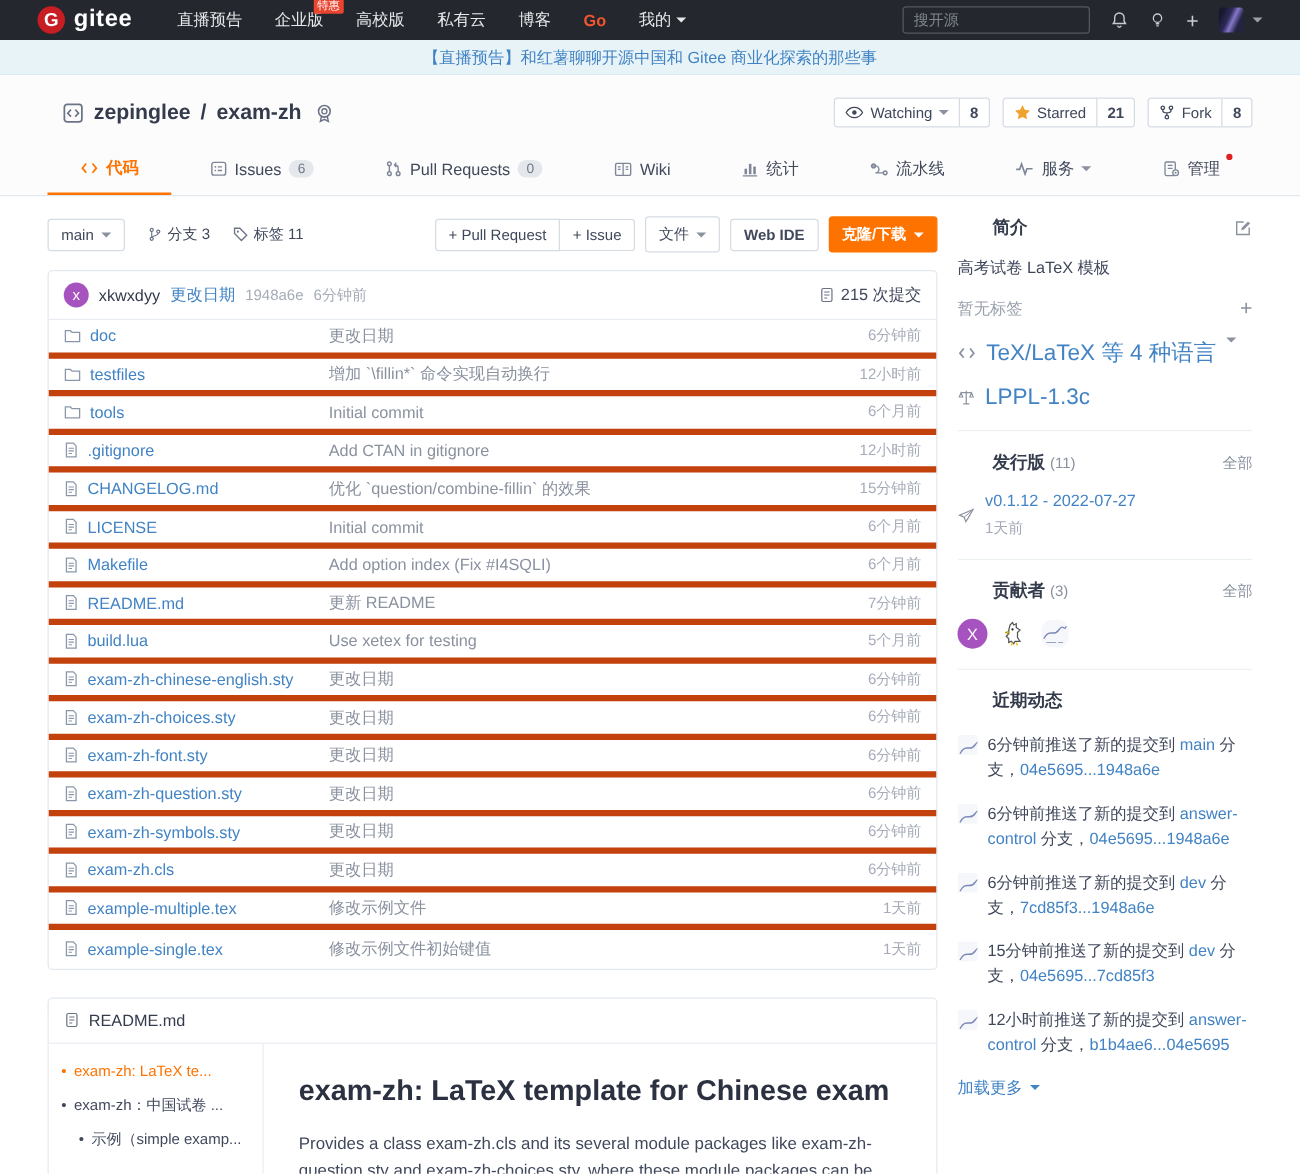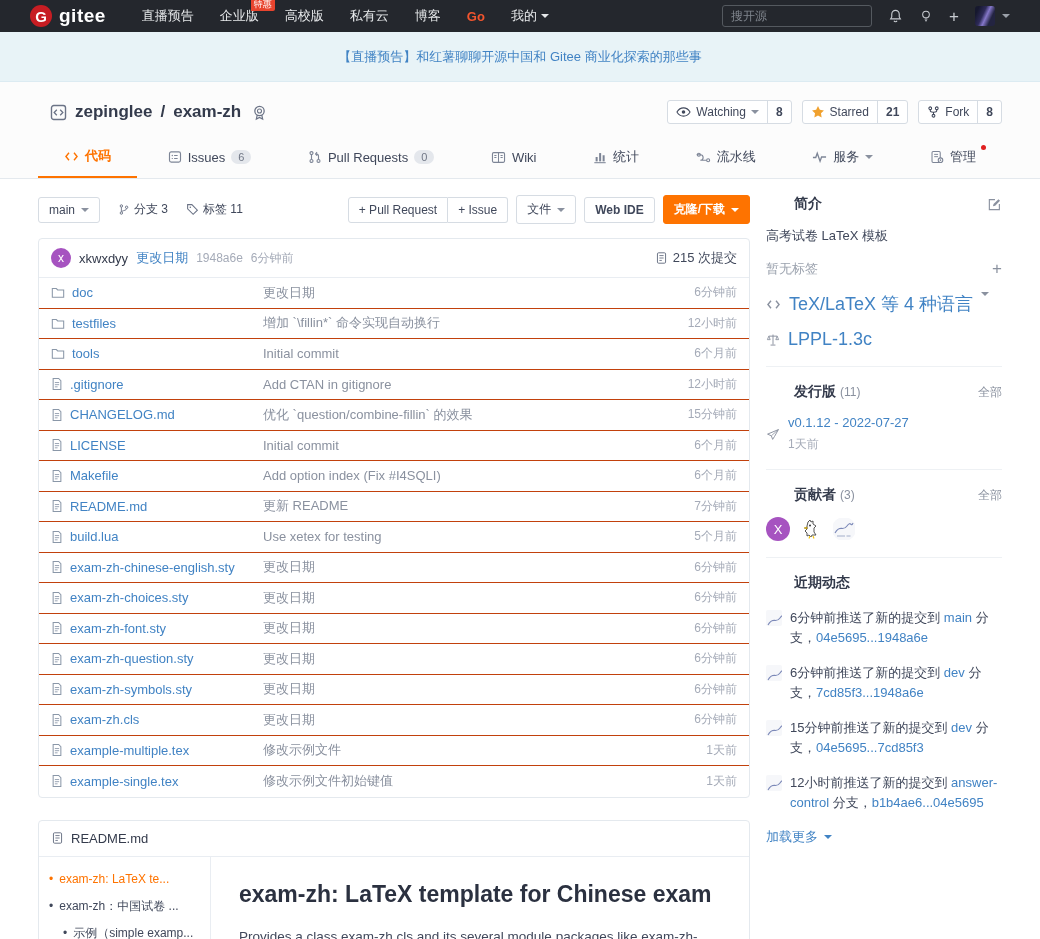--- a/index.html
+++ b/index.html
@@ -26,21 +26,21 @@
   .search-input::placeholder { color:#80868e; }
   .nav-ic { color:#c8ccd1; }
   .nav-plus { color:#c8ccd1; font-size:17px; line-height:1; }
   .avatar-sm { width:20px; height:20px; border-radius:3px;
     background:linear-gradient(115deg,#16182e 15%,#2e2b59 40%,#8577c9 55%,#232441 75%); }
   .caret { width:0; height:0; border-left:4px solid transparent; border-right:4px solid transparent;
     border-top:4px solid currentColor; display:inline-block; }
   .nav-caret { color:#9aa0a8; margin-left:2px; }
 
   
-  .banner { height:50px; background:#e8f3f7; border-bottom:1px solid #dcebf2;
+  .banner { height:28px; background:#e8f3f7; border-bottom:1px solid #dcebf2;
     display:flex; align-items:center; justify-content:center; }
   .banner a { color:#4183c4; font-size:13px; }
 
   
   .repo-header { background:#fcfcfc; border-bottom:1px solid #e4e9ee; }
   .rh-top { display:flex; align-items:center; padding:18px 38px 6px; }
   .repo-title { display:flex; align-items:center; gap:8px; font-size:17px; font-weight:bold; color:#343b4c;padding-left:12px; }
   .repo-title .icn { color:#6b7386; }
   .repo-badge { color:#8a919f; margin-left:2px; }
   .rh-actions { margin-left:auto; display:flex; gap:10px; }
@@ -83,21 +83,21 @@
   
   .file-card { border:1px solid #e4e9ee; border-radius:4px; }
   .commit-bar { display:flex; align-items:center; gap:8px; padding:9px 12px; border-bottom:1px solid #e9edf2; }
   .avatar-commit { width:20px; height:20px; border-radius:50%; background:#a653c0; color:#fff;
     font-size:12px; display:flex; align-items:center; justify-content:center; }
   .commit-user { font-size:13px; color:#343b4c; }
   .commit-msg { font-size:13px; color:#4183c4; }
   .commit-hash,.commit-time { font-size:12px; color:#a5abb8; }
   .commit-count { margin-left:auto; display:flex; align-items:center; gap:5px; font-size:13px; color:#40485b; }
   .commit-count .icn { color:#6b7386; }
-  .frow { display:flex; align-items:center; padding:0 12px; height:30.5px; border-bottom:1px solid #c2410c; font-size:13px; }
+  .frow { display:flex; align-items:center; padding:0 12px; height:30.5px; border-bottom:5px solid #c2410c; font-size:13px; }
   .frow:last-child { border-bottom:none; }
   .fname { flex:0 0 212px; display:flex; align-items:center; gap:7px; overflow:hidden; white-space:nowrap; }
   .fname .icn { color:#8a97a8; }
   .fname a { color:#4183c4; }
   .fmsg { flex:1; color:#8a919f; overflow:hidden; white-space:nowrap; text-overflow:ellipsis; padding-right:12px; }
   .ftime { flex:none; color:#a5abb8; font-size:12px; }
 
   
   .readme-card { border:1px solid #e4e9ee; border-radius:4px; margin-top:22px; }
   .readme-head { display:flex; align-items:center; gap:7px; padding:10px 12px;
@@ -770,40 +770,50 @@
           <div><span>6分钟前推送了新的提交到 </span><a>main</a><span> 分支，</span><a>04e5695...1948a6e</a></div>
         </div>
         <div class="act-item">
           <span class="av">
             <svg width="22" height="22" viewBox="0 0 22 22">
               <rect width="22" height="22" fill="#f6f7fa"></rect>
               <path d="M2 15C7 6 10 14 14 8s4 2 6-3" fill="none" stroke="#7c89b8" stroke-width="1.1"></path>
               <path d="M4 18h8M13.5 18h4" stroke="#9aa5c5" stroke-width=".9"></path>
             </svg>
           </span>
-          <div><span>6分钟前推送了新的提交到 </span><a>dev</a><span> 分支，</span><a>7cd85f3...1948a6e</a></div>
+          <div><span>6分钟前推送了新的提交到 </span><a>answer-control</a><span> 分支，</span><a>04e5695...1948a6e</a></div>
         </div>
         <div class="act-item">
           <span class="av">
             <svg width="22" height="22" viewBox="0 0 22 22">
               <rect width="22" height="22" fill="#f6f7fa"></rect>
               <path d="M2 15C7 6 10 14 14 8s4 2 6-3" fill="none" stroke="#7c89b8" stroke-width="1.1"></path>
               <path d="M4 18h8M13.5 18h4" stroke="#9aa5c5" stroke-width=".9"></path>
             </svg>
           </span>
-          <div><span>15分钟前推送了新的提交到 </span><a>dev</a><span> 分支，</span><a>04e5695...7cd85f3</a></div>
+          <div><span>6分钟前推送了新的提交到 </span><a>dev</a><span> 分支，</span><a>7cd85f3...1948a6e</a></div>
         </div>
         <div class="act-item">
           <span class="av">
             <svg width="22" height="22" viewBox="0 0 22 22">
               <rect width="22" height="22" fill="#f6f7fa"></rect>
               <path d="M2 15C7 6 10 14 14 8s4 2 6-3" fill="none" stroke="#7c89b8" stroke-width="1.1"></path>
               <path d="M4 18h8M13.5 18h4" stroke="#9aa5c5" stroke-width=".9"></path>
             </svg>
           </span>
+          <div><span>15分钟前推送了新的提交到 </span><a>dev</a><span> 分支，</span><a>04e5695...7cd85f3</a></div>
+        </div>
+        <div class="act-item">
+          <span class="av">
+            <svg width="22" height="22" viewBox="0 0 22 22">
+              <rect width="22" height="22" fill="#f6f7fa"></rect>
+              <path d="M2 15C7 6 10 14 14 8s4 2 6-3" fill="none" stroke="#7c89b8" stroke-width="1.1"></path>
+              <path d="M4 18h8M13.5 18h4" stroke="#9aa5c5" stroke-width=".9"></path>
+            </svg>
+          </span>
           <div><span>12小时前推送了新的提交到 </span><a>answer-control</a><span> 分支，</span><a>b1b4ae6...04e5695</a></div>
         </div>
       </div>
     <a class="load-more">
       <span>加载更多</span>
       <span class="caret"></span>
     </a>
   </aside>
 </div>
 

